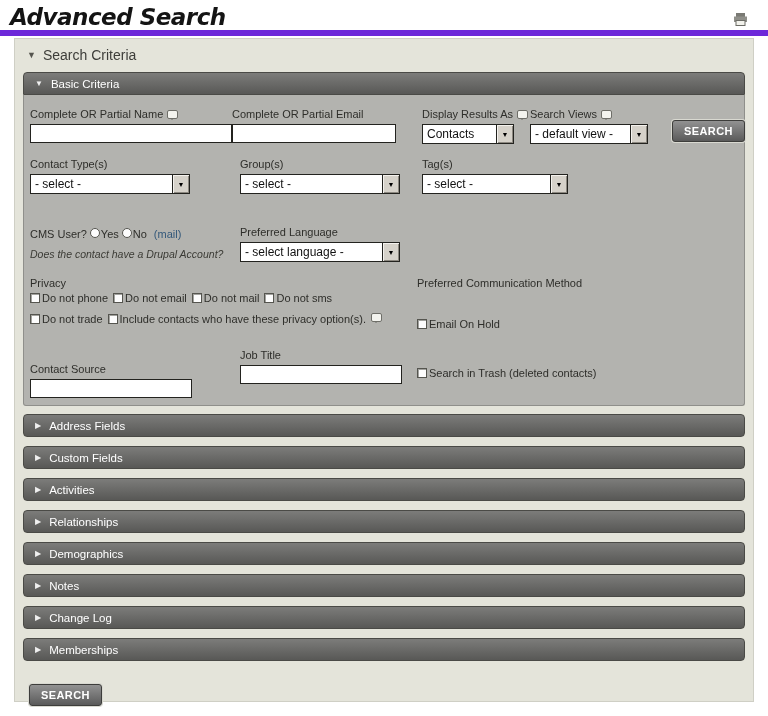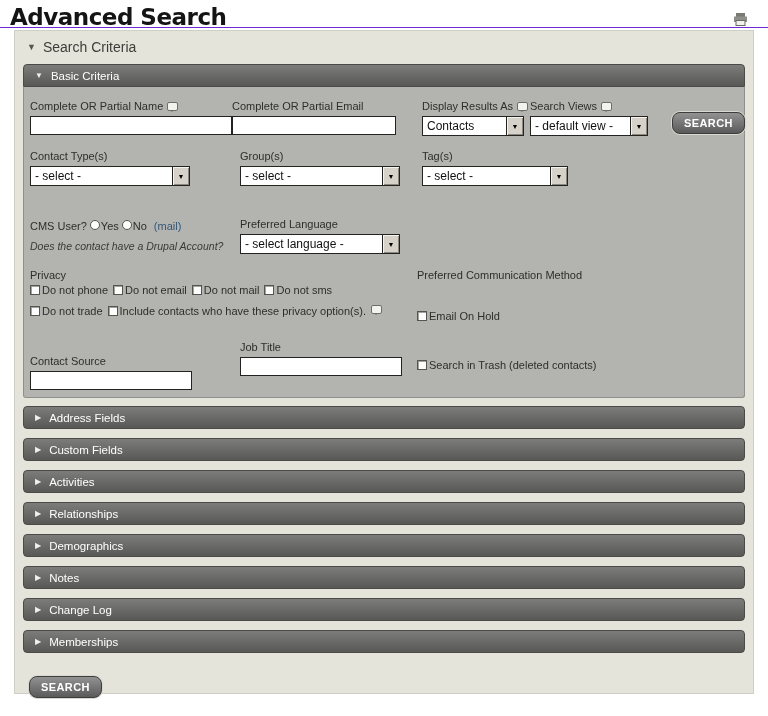--- a/index.html
+++ b/index.html
@@ -1,19 +1,19 @@
 <!DOCTYPE html>
 <html><head>
 <meta charset="utf-8">
 <style>
   * { margin:0; padding:0; box-sizing:border-box; }
   html,body { width:768px; height:716px; background:#ffffff; font-family:"Liberation Sans", sans-serif; overflow:hidden; }
 
   
-  .page-header { position:relative; height:28px; border-bottom:1px solid #6d28d9; }
+  .page-header { position:relative; height:36px; border-bottom:6px solid #6d28d9;font-style:italic; }
   .page-title { position:absolute; left:10px; top:4px; font-size:23px; font-weight:bold; color:#141414; letter-spacing:-0.5px; font-family:"DejaVu Sans", sans-serif; }
   .printer { position:absolute; right:20px; top:12px; cursor:pointer; }
 
   
   .container { margin:2px 14px 0 14px; height:664px; background:#e4e4da; border:1px solid #cfcfc5; }
 
   .crit-header { display:flex; align-items:center; gap:7px; padding:8px 10px 9px 12px; font-size:14px; color:#3d3d39; cursor:pointer; }
   .arrow-dark { font-size:9px; color:#55554f; }
 
   .acc-bar { margin:0 8px 9px 8px; height:23px; display:flex; align-items:center; gap:8px; padding:0 11px;
@@ -30,21 +30,21 @@
   .txt { display:block; height:19px; border:1px solid #23231f; background:#ffffff; font:12px "Liberation Sans",sans-serif; padding:0 3px; }
 
   .select { height:20px; border:1px solid #23231f; background:#ffffff; display:flex; align-items:center;
             justify-content:space-between; font-size:12px; color:#111; cursor:pointer; }
   .select .val { padding-left:4px; white-space:nowrap; overflow:hidden; }
   .sel-btn { width:17px; align-self:stretch; flex:none; background:#d6d2ca; border-left:1px solid #23231f;
              display:flex; align-items:center; justify-content:center; font-size:7px; color:#000;
              box-shadow:inset 1px 1px 0 #f4f2ee, inset -1px -1px 0 #8c8880; }
 
   .search-btn { background:linear-gradient(#929292,#5a5a5a); color:#ffffff; font:bold 11px "Liberation Sans",sans-serif;
-                letter-spacing:0.4px; border:1px solid #3d3d3b; border-radius:8px; padding:4px 11px; cursor:pointer;
+                letter-spacing:0.4px; border:1px solid #3d3d3b; border-radius:3px; padding:4px 11px; cursor:pointer;
                 box-shadow:0 0 0 1px #d9d9d1; }
 
   .inline-row { display:flex; align-items:flex-start; white-space:nowrap; }
   .lbl-inline { font-size:11px; color:#2e2e2a; }
   .radio { width:10px; height:10px; border-radius:50%; border:1px solid #55554f; background:#fdfdfd; display:inline-block; margin:0 1px 0 3px; flex:none; }
   .cb { width:10px; height:10px; border:1px solid #55554f; background:#fdfdfd; box-shadow:inset 1px 1px 0 #a2a29e; display:inline-block; flex:none; }
   .check-item { display:inline-flex; align-items:center; gap:2px; font-size:11px; color:#2e2e2a; margin-right:5px; white-space:nowrap; }
   .check-item.tight { margin-right:2px; }
   .clear-link { color:#33587a; font-size:11px; margin-left:7px; text-decoration:none; cursor:pointer; }
   .italic-note { font-style:italic; font-size:10.5px; color:#3b3b35; }
@@ -96,21 +96,21 @@
         <span>Complete OR Partial Email</span>
       </div>
       <input class="txt" style="width: 164px;">
     </div>
 
     <div class="abs" style="left:398px;top:13px">
       <div class="lbl">
         <span>Display Results As</span>
         <span class="help-icon"></span>
       </div>
-      <div class="select" style="width:102px">
+      <div class="select" style="width:92px">
         <span class="val">Contacts</span>
         <span class="sel-btn">▼</span>
       </div>
     </div>
 
     <div class="abs" style="left:506px;top:13px">
       <div class="lbl">
         <span>Search Views</span>
         <span class="help-icon"></span>
       </div>

